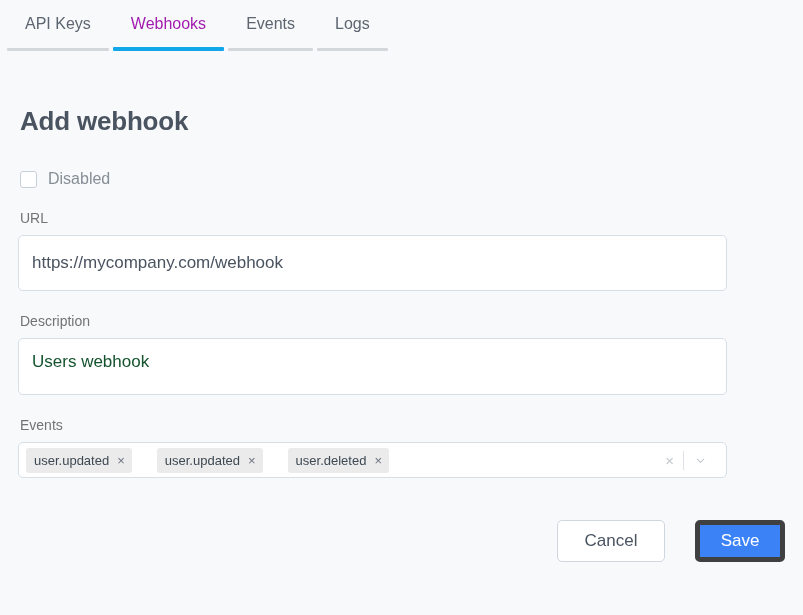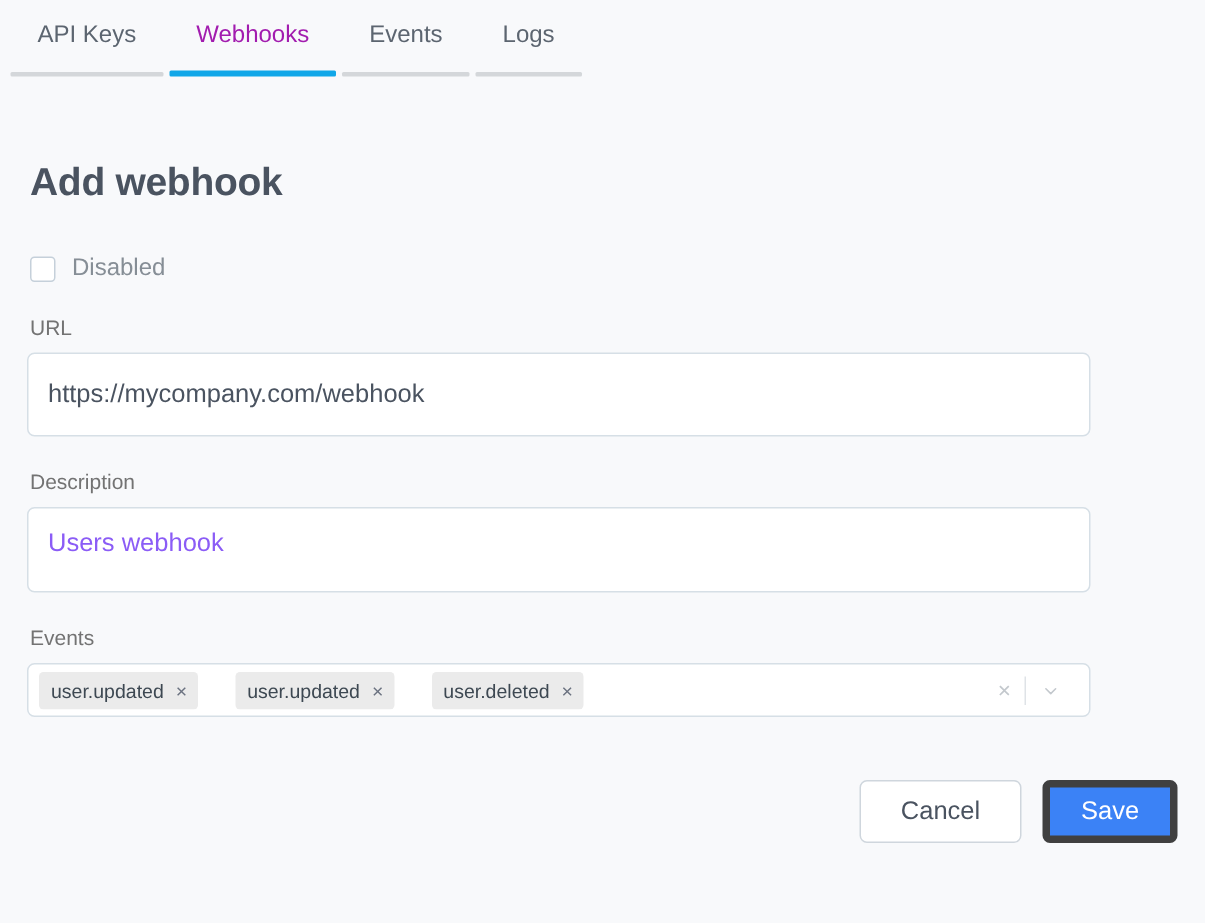--- a/index.html
+++ b/index.html
@@ -113,21 +113,21 @@
     font-size: 17px;
     color: #4a5360;
   }
   .textarea-box {
     height: 57px;
     padding: 13px;
     box-sizing: border-box;
   }
   .textarea-text {
     font-size: 17px;
-    color: #8b5cf6;
+    color: #14532d;
     display: inline;
   }
   .misspelled {
     text-decoration-style: dotted;
     text-decoration-color: #e8402a;
     text-decoration-thickness: 2px;
     text-underline-offset: 2px;
   }
 
   
@@ -187,21 +187,21 @@
     cursor: pointer;
     display: flex;
     align-items: center;
   }
 
   
   .actions {
     display: flex;
     justify-content: flex-end;
     align-items: center;
-    gap: 14px;
+    gap: 30px;
     margin-top: 42px;
     padding-right: 0px;
   }
   .btn {
     font-family: inherit;
     font-size: 17px;
     border-radius: 5px;
     cursor: pointer;
     height: 42px;
     box-sizing: border-box;

